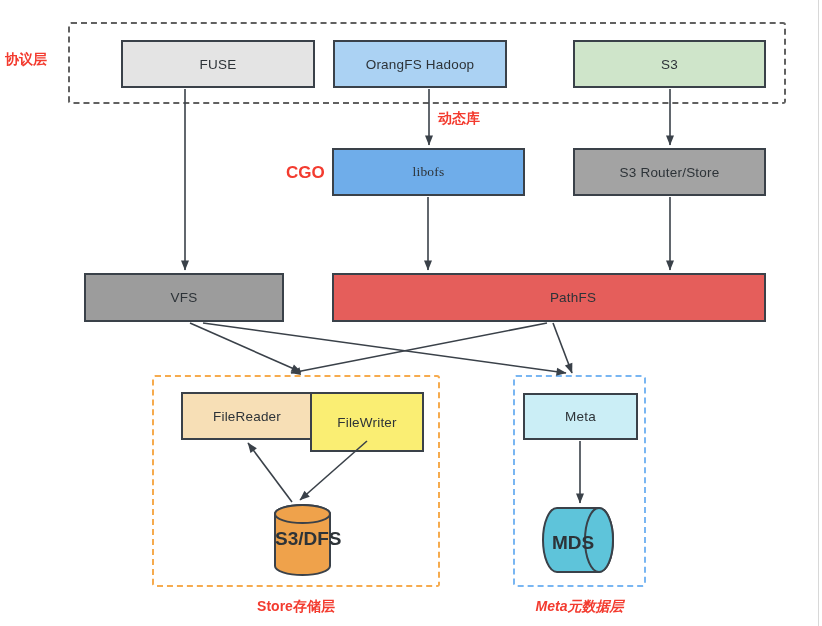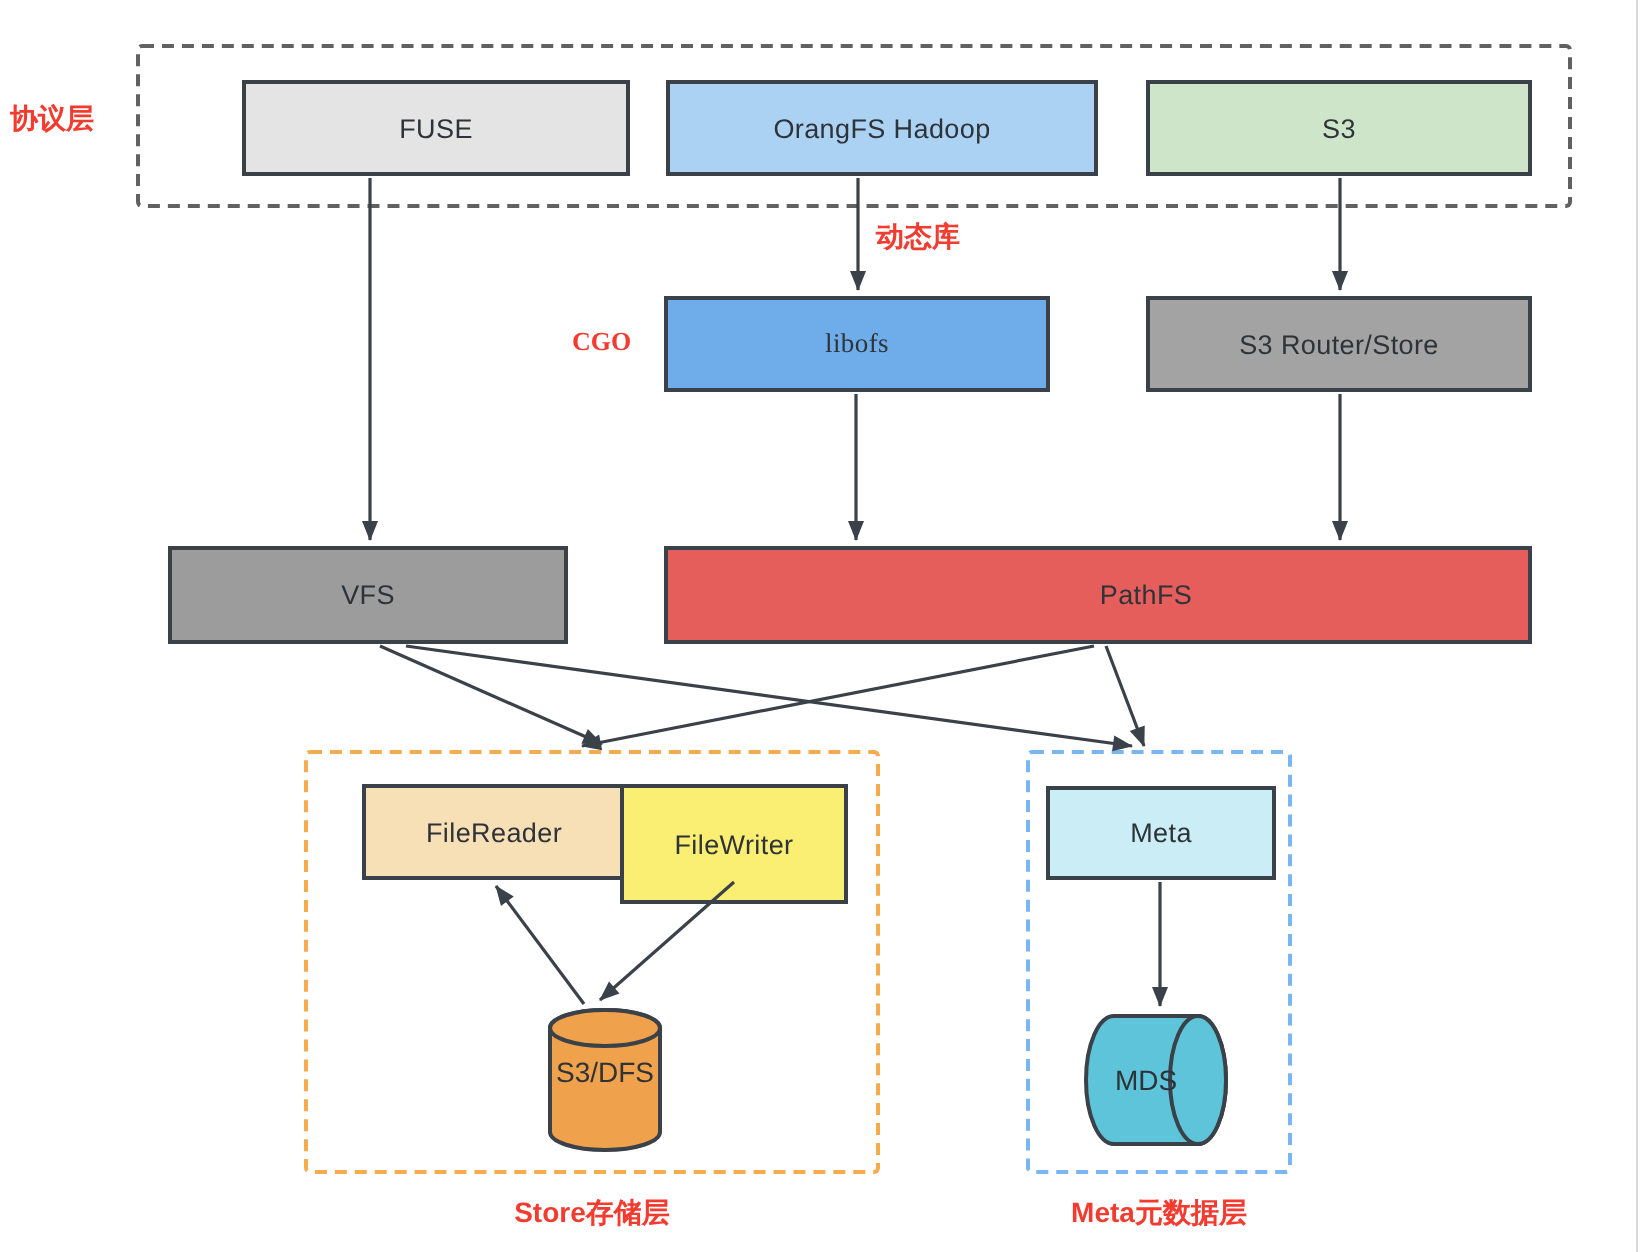--- a/index.html
+++ b/index.html
@@ -10,43 +10,43 @@
   .node{
     position:absolute;box-sizing:border-box;border:2px solid #3a4149;
     display:flex;align-items:center;justify-content:center;
     font-size:13.5px;color:#2d3338;letter-spacing:.2px;
   }
   .dashed{position:absolute;box-sizing:border-box;border:2px dashed #666;border-radius:3px;}
   .red-label{
     position:absolute;color:#f33b2f;font-size:14px;font-weight:600;white-space:nowrap;
   }
   .cyl-label{
-    position:absolute;font-size:14px;color:#2d3338;text-align:center;
+    position:absolute;font-size:19px;color:#2d3338;text-align:center;font-weight:bold;
   }
   .edges-svg{position:absolute;left:0;top:0;pointer-events:none;}
   .window-edge{position:absolute;top:0;right:3px;width:1px;height:626px;background:#d8d8d8;}
   .centered{text-align:center;}
 </style>
 </head>
 <body>
 
 <div class="canvas">
 
   <div class="dashed" style="left: 68px; top: 22px; width: 718px; height: 82px; border-color: rgb(97, 97, 97);"></div>
   <div class="dashed" style="left: 152px; top: 375px; width: 288px; height: 212px; border-color: rgb(246, 171, 78);"></div>
   <div class="dashed" style="left: 513px; top: 375px; width: 133px; height: 212px; border-color: rgb(121, 182, 242);"></div>
 
   <div class="red-label" style="left:5px;top:51px;">协议层</div>
   <div class="red-label" style="left:438px;top:110px;">动态库</div>
-  <div class="red-label" style="left:286px;top:163px;font-size:13px;font-family:Liberation Serif, serif;">CGO</div>
+  <div class="red-label" style="left:286px;top:163px;font-size:17px;">CGO</div>
   <div class="red-label centered" style="left:152px;top:598px;width:288px;">Store存储层</div>
-  <div class="red-label centered" style="left:513px;top:598px;width:133px;">Meta元数据层</div>
+  <div class="red-label centered" style="left:513px;top:598px;width:133px;font-style:italic;">Meta元数据层</div>
 
   <div class="node" style="left: 88px; top: 40px; width: 194px; height: 48px; background-color: rgb(228, 228, 228); margin-left: 33px;">FUSE</div>
-  <div class="node" style="left: 333px; top: 40px; width: 216px; height: 48px; background-color: rgb(171, 210, 243); text-align: center;">OrangFS Hadoop</div>
+  <div class="node" style="left: 333px; top: 40px; width: 174px; height: 48px; background-color: rgb(171, 210, 243); text-align: center;">OrangFS Hadoop</div>
   <div class="node" style="left: 573px; top: 40px; width: 193px; height: 48px; background-color: rgb(207, 229, 202);">S3</div>
 
   <div class="node" style="left: 332px; top: 148px; width: 193px; height: 48px; background-color: rgb(111, 173, 234); font-family: Liberation Serif, serif;">libofs</div>
   <div class="node" style="left: 573px; top: 148px; width: 193px; height: 48px; background-color: #a3a3a3;">S3 Router/Store</div>
 
   <div class="node" style="left: 84px; top: 273px; width: 200px; height: 49px; background-color: rgb(156, 156, 156);">VFS</div>
   <div class="node" style="left: 332px; top: 273px; width: 434px; height: 49px; background-color: rgb(229, 94, 91); padding-left: 48px;">PathFS</div>
 
   <div class="node" style="left: 181px; top: 392px; width: 132px; height: 48px; background-color: rgb(247, 223, 182);">FileReader</div>
   <div class="node" style="left: 310px; top: 392px; width: 114px; height: 60px; background-color: rgb(250, 238, 115);">FileWriter</div>

